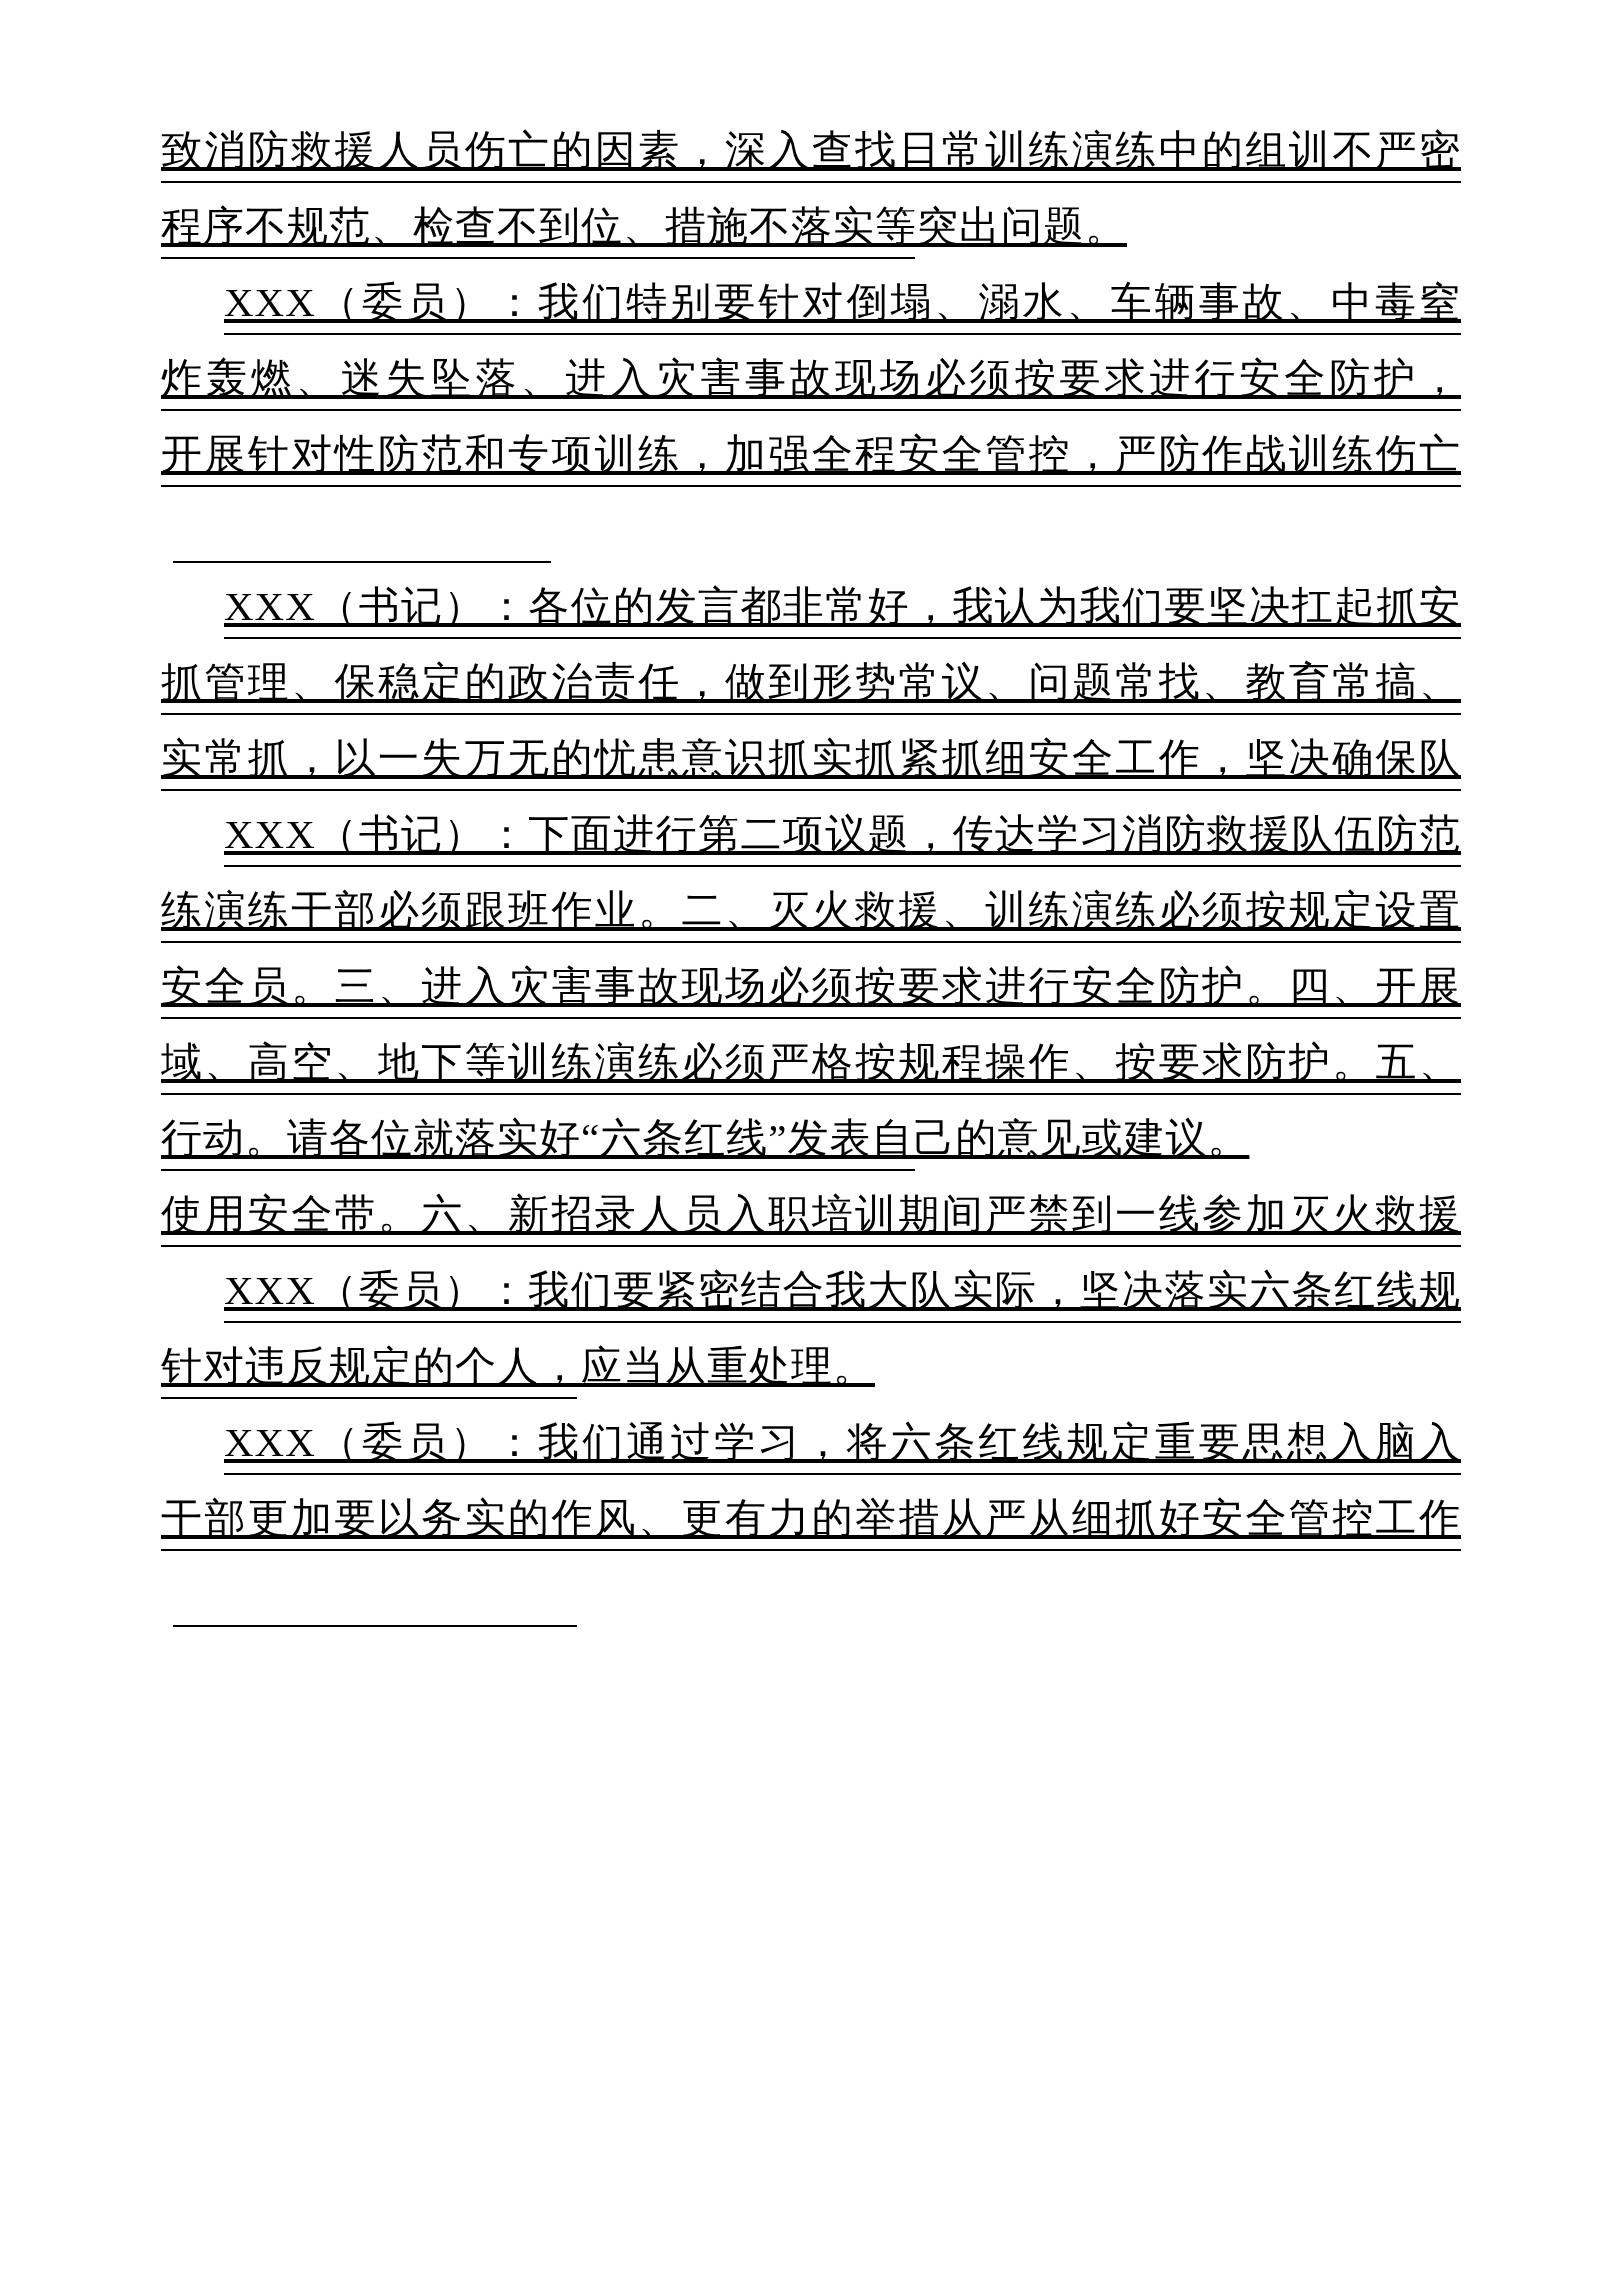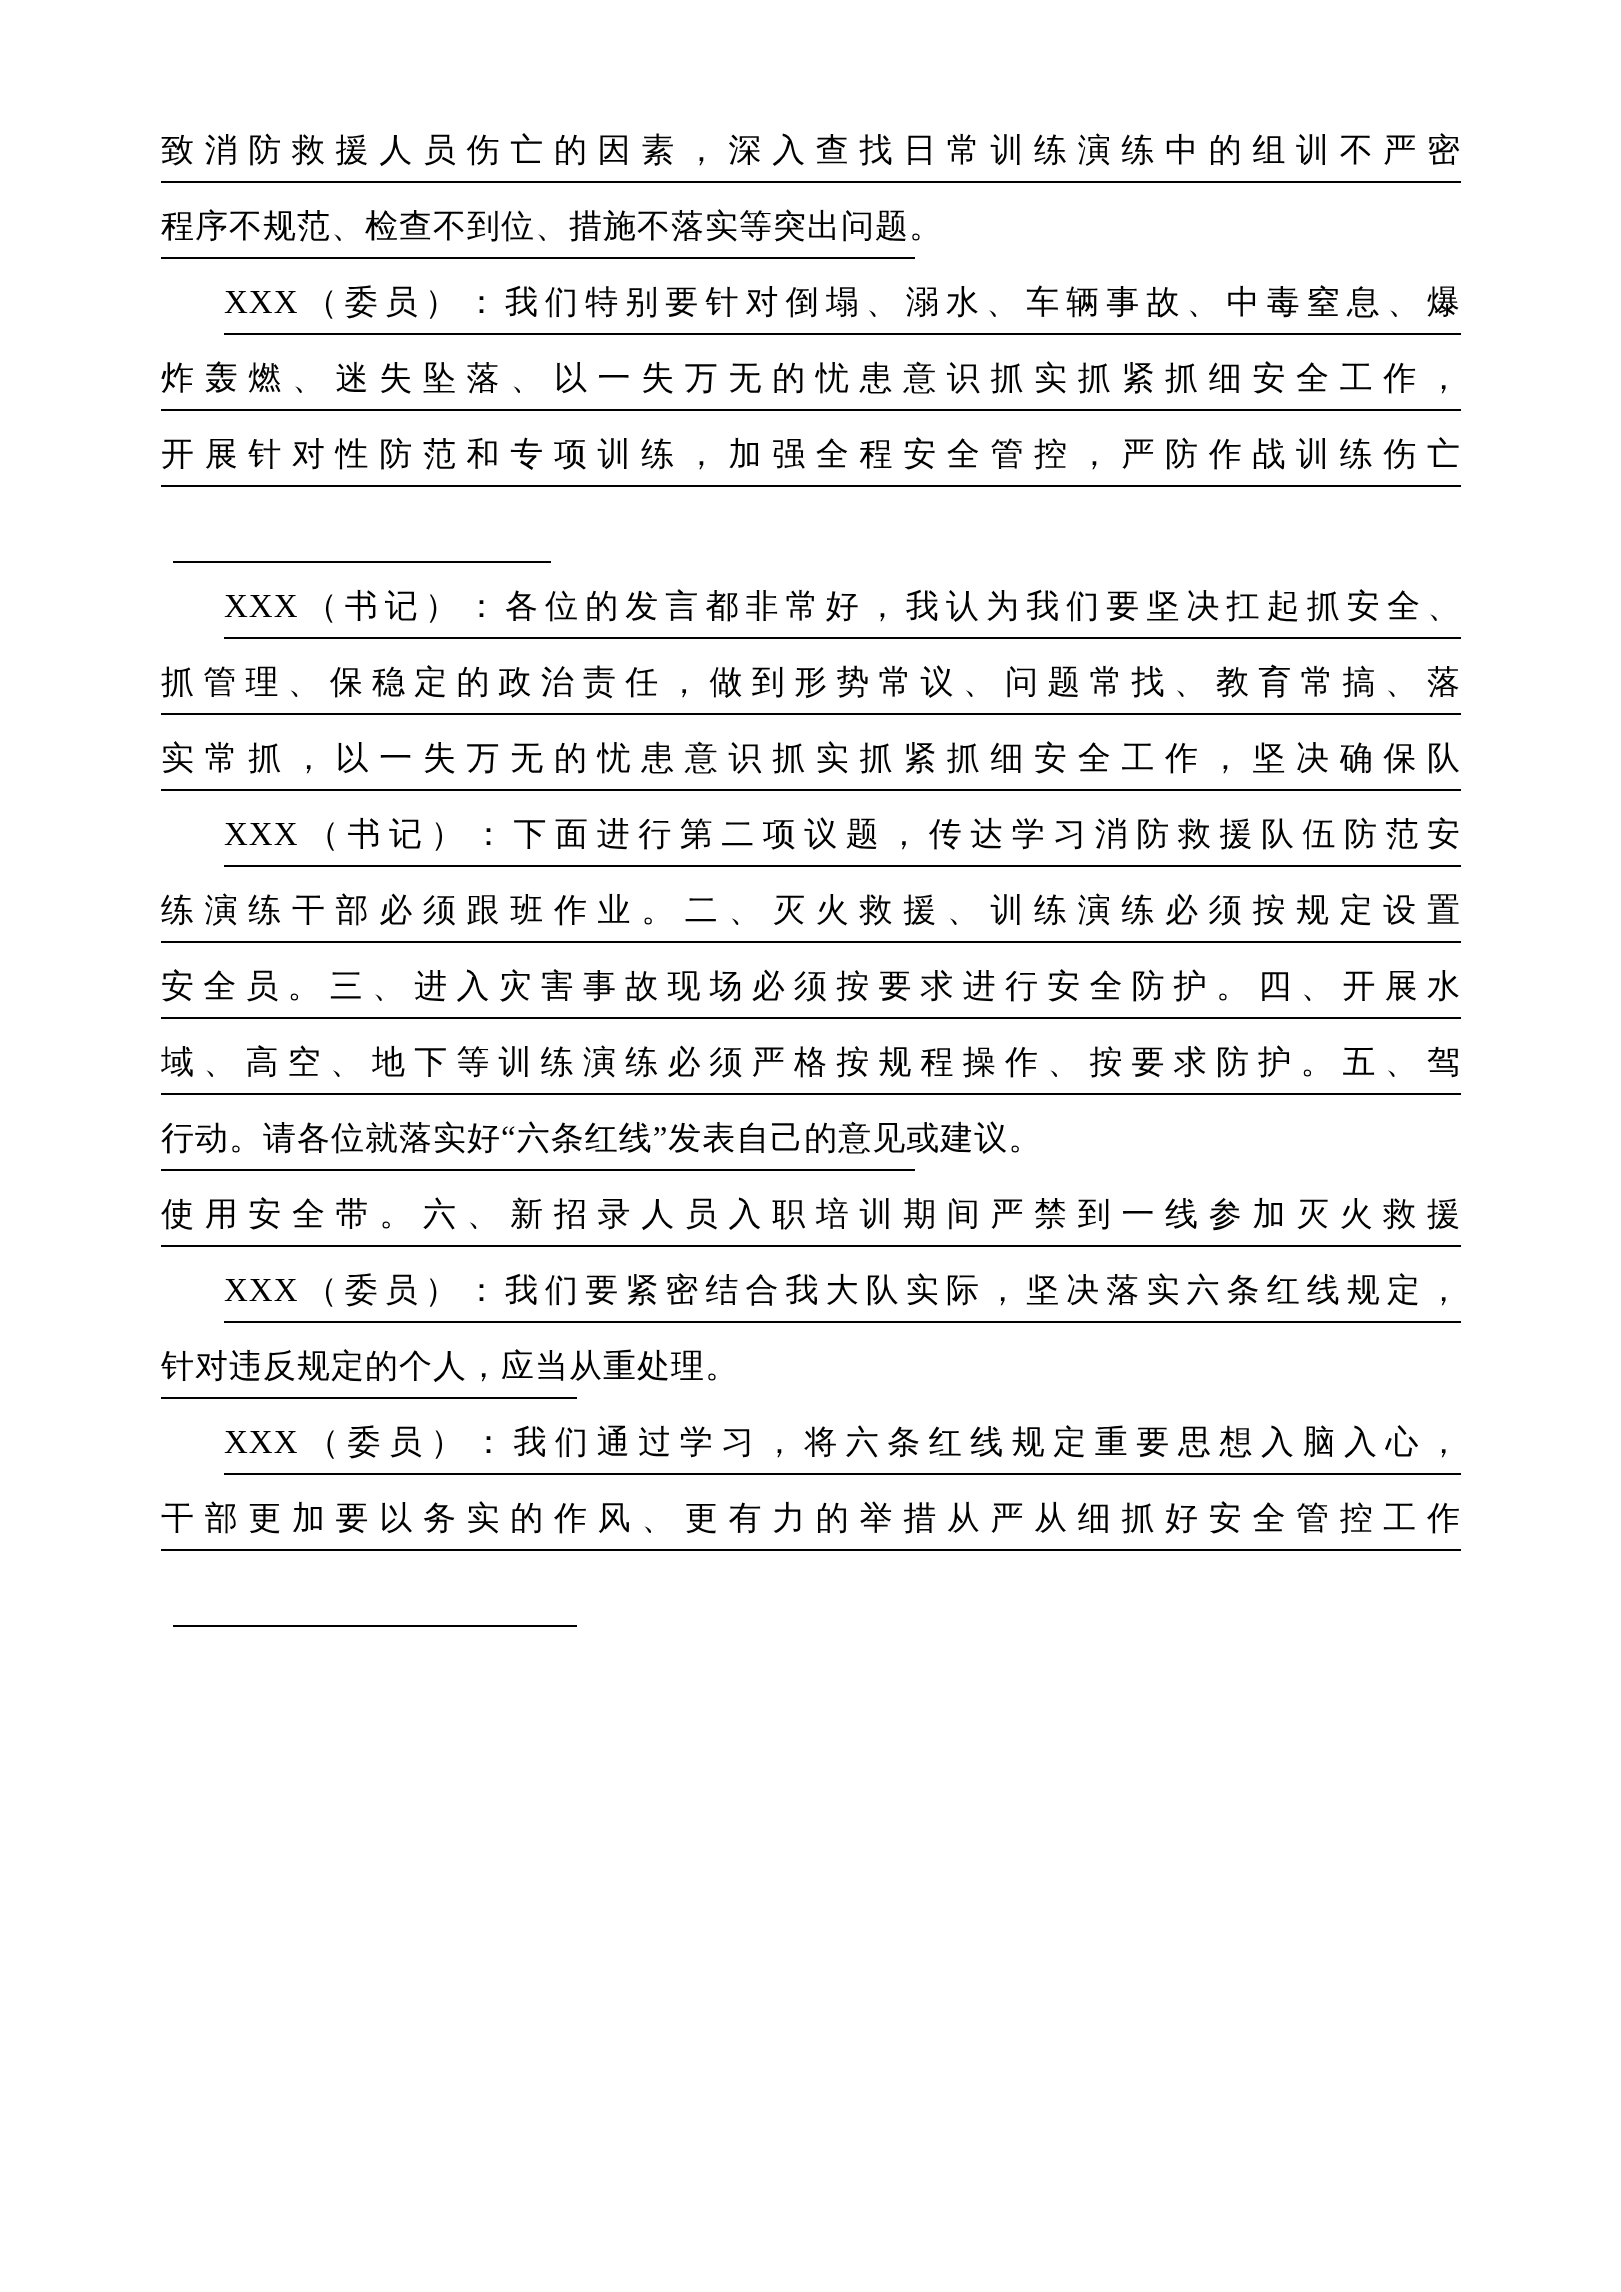--- a/index.html
+++ b/index.html
@@ -22,24 +22,25 @@
     top: 114px;
     width: 1300px;
   }
   .line {
     position: relative;
     height: 76px;
     box-sizing: border-box;
     overflow: hidden;
   }
   .txt {
-    font-size: 33px;
+    font-size: 41px;
     line-height: 73px;
     white-space: nowrap;
     letter-spacing: 1px;
+    text-decoration: underline;
   }
   .txt.just {
     white-space: normal;
     text-align: justify;
     text-align-last: justify;
   }
   .ul {
     position: absolute;
     bottom: 6.9px;
     height: 2px;
@@ -57,21 +58,21 @@
       </div>
       <div class="line">
         <div class="txt">程序不规范、检查不到位、措施不落实等突出问题。</div>
         <div class="ul" style="left: 0px; right: 42%;"></div>
       </div>
       <div class="line" style="padding-left: 63px;">
         <div class="txt just">XXX（委员）：我们特别要针对倒塌、溺水、车辆事故、中毒窒息、爆</div>
         <div class="ul" style="left: 63px; right: 0%;"></div>
       </div>
       <div class="line">
-        <div class="txt just">炸轰燃、迷失坠落、以一失万无的忧患意识抓实抓紧抓细安全工作，</div>
+        <div class="txt just">炸轰燃、迷失坠落、进入灾害事故现场必须按要求进行安全防护，</div>
         <div class="ul" style="left: 0px; right: 0%;"></div>
       </div>
       <div class="line">
         <div class="txt just">开展针对性防范和专项训练，加强全程安全管控，严防作战训练伤亡</div>
         <div class="ul" style="left: 0px; right: 0%;"></div>
       </div>
       <div class="line">
         <div class="txt"></div>
         <div class="ul" style="left: 11.8px; right: 70%;"></div>
       </div>

